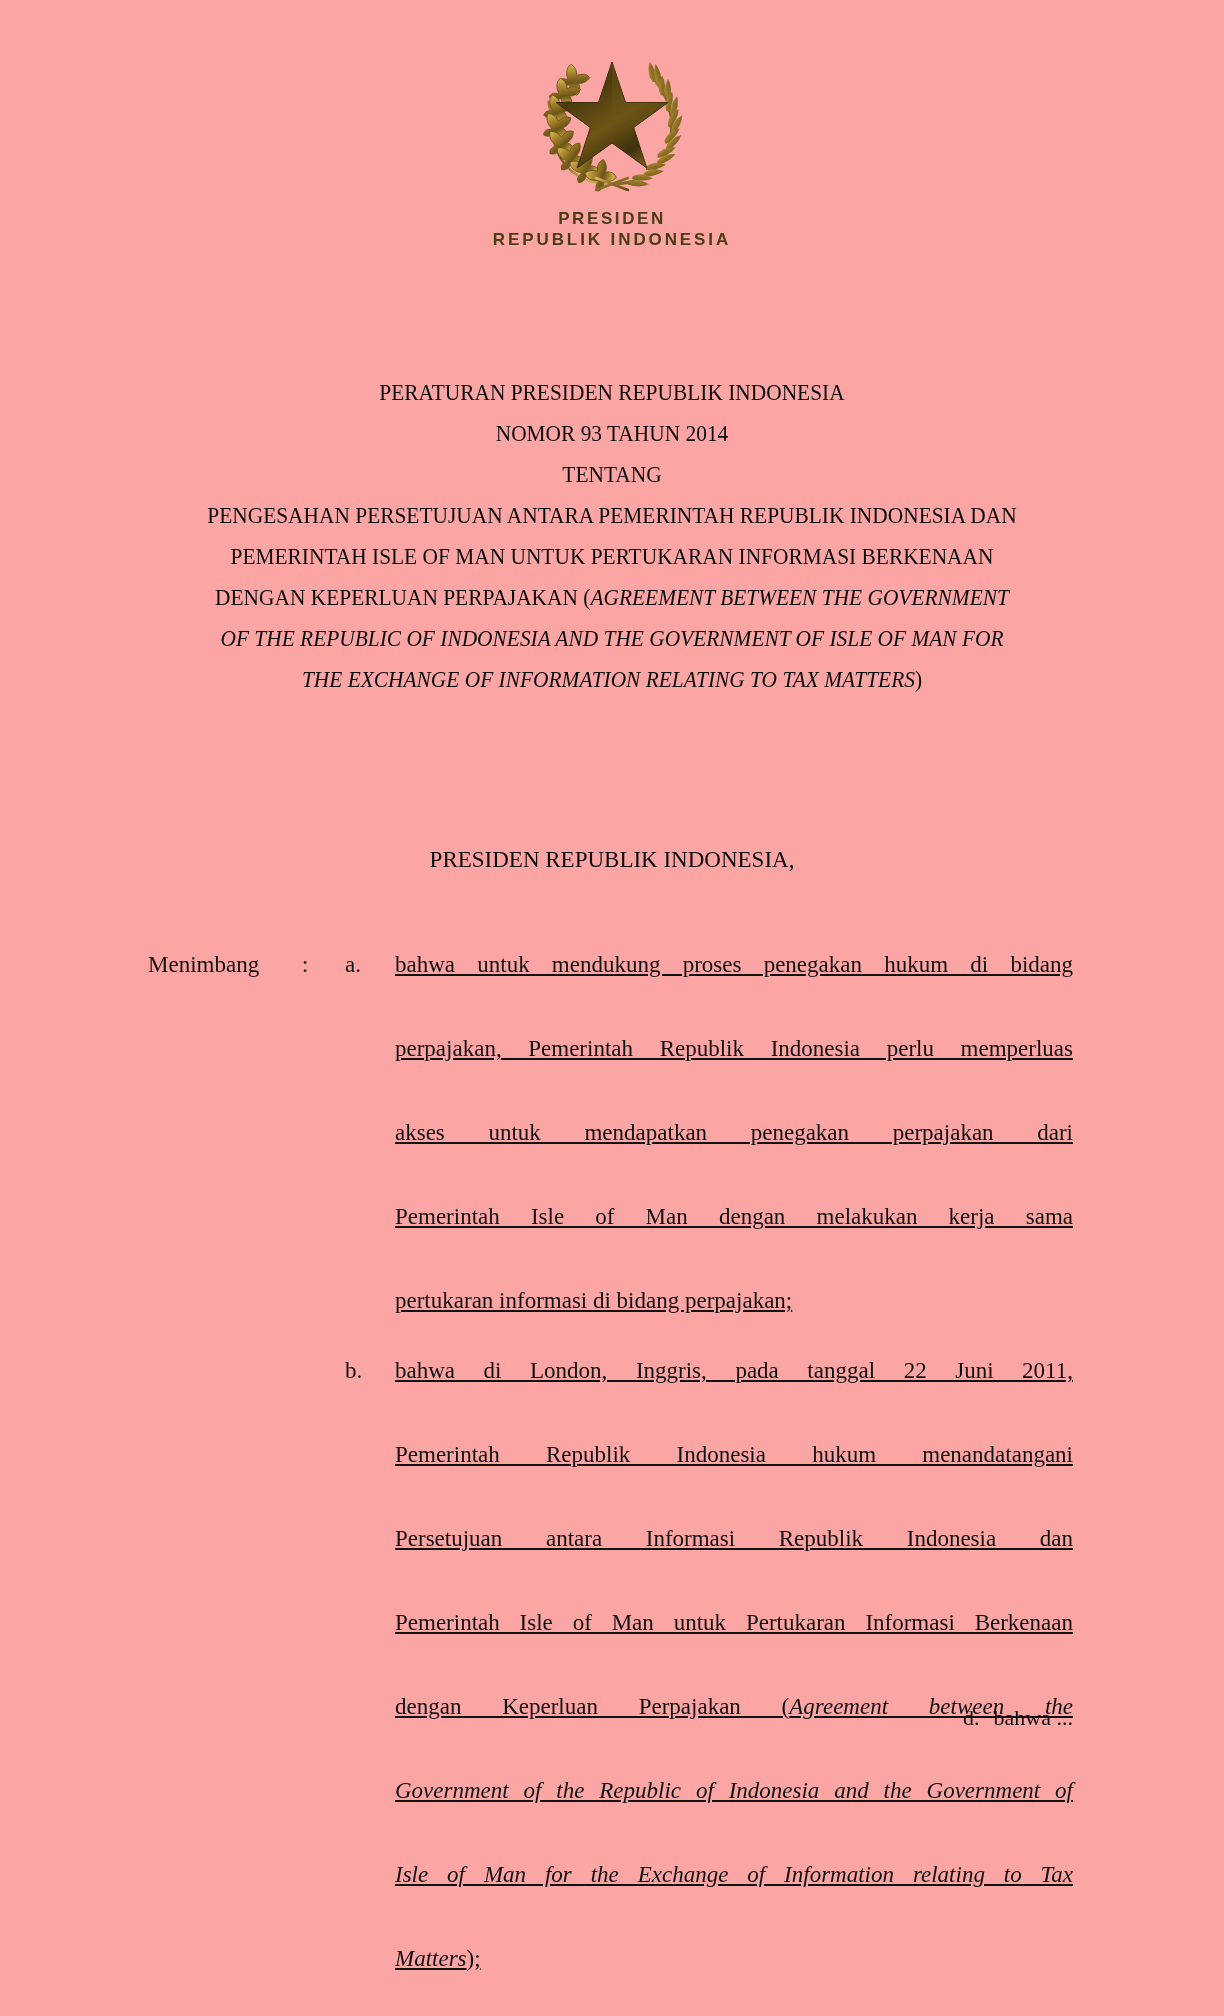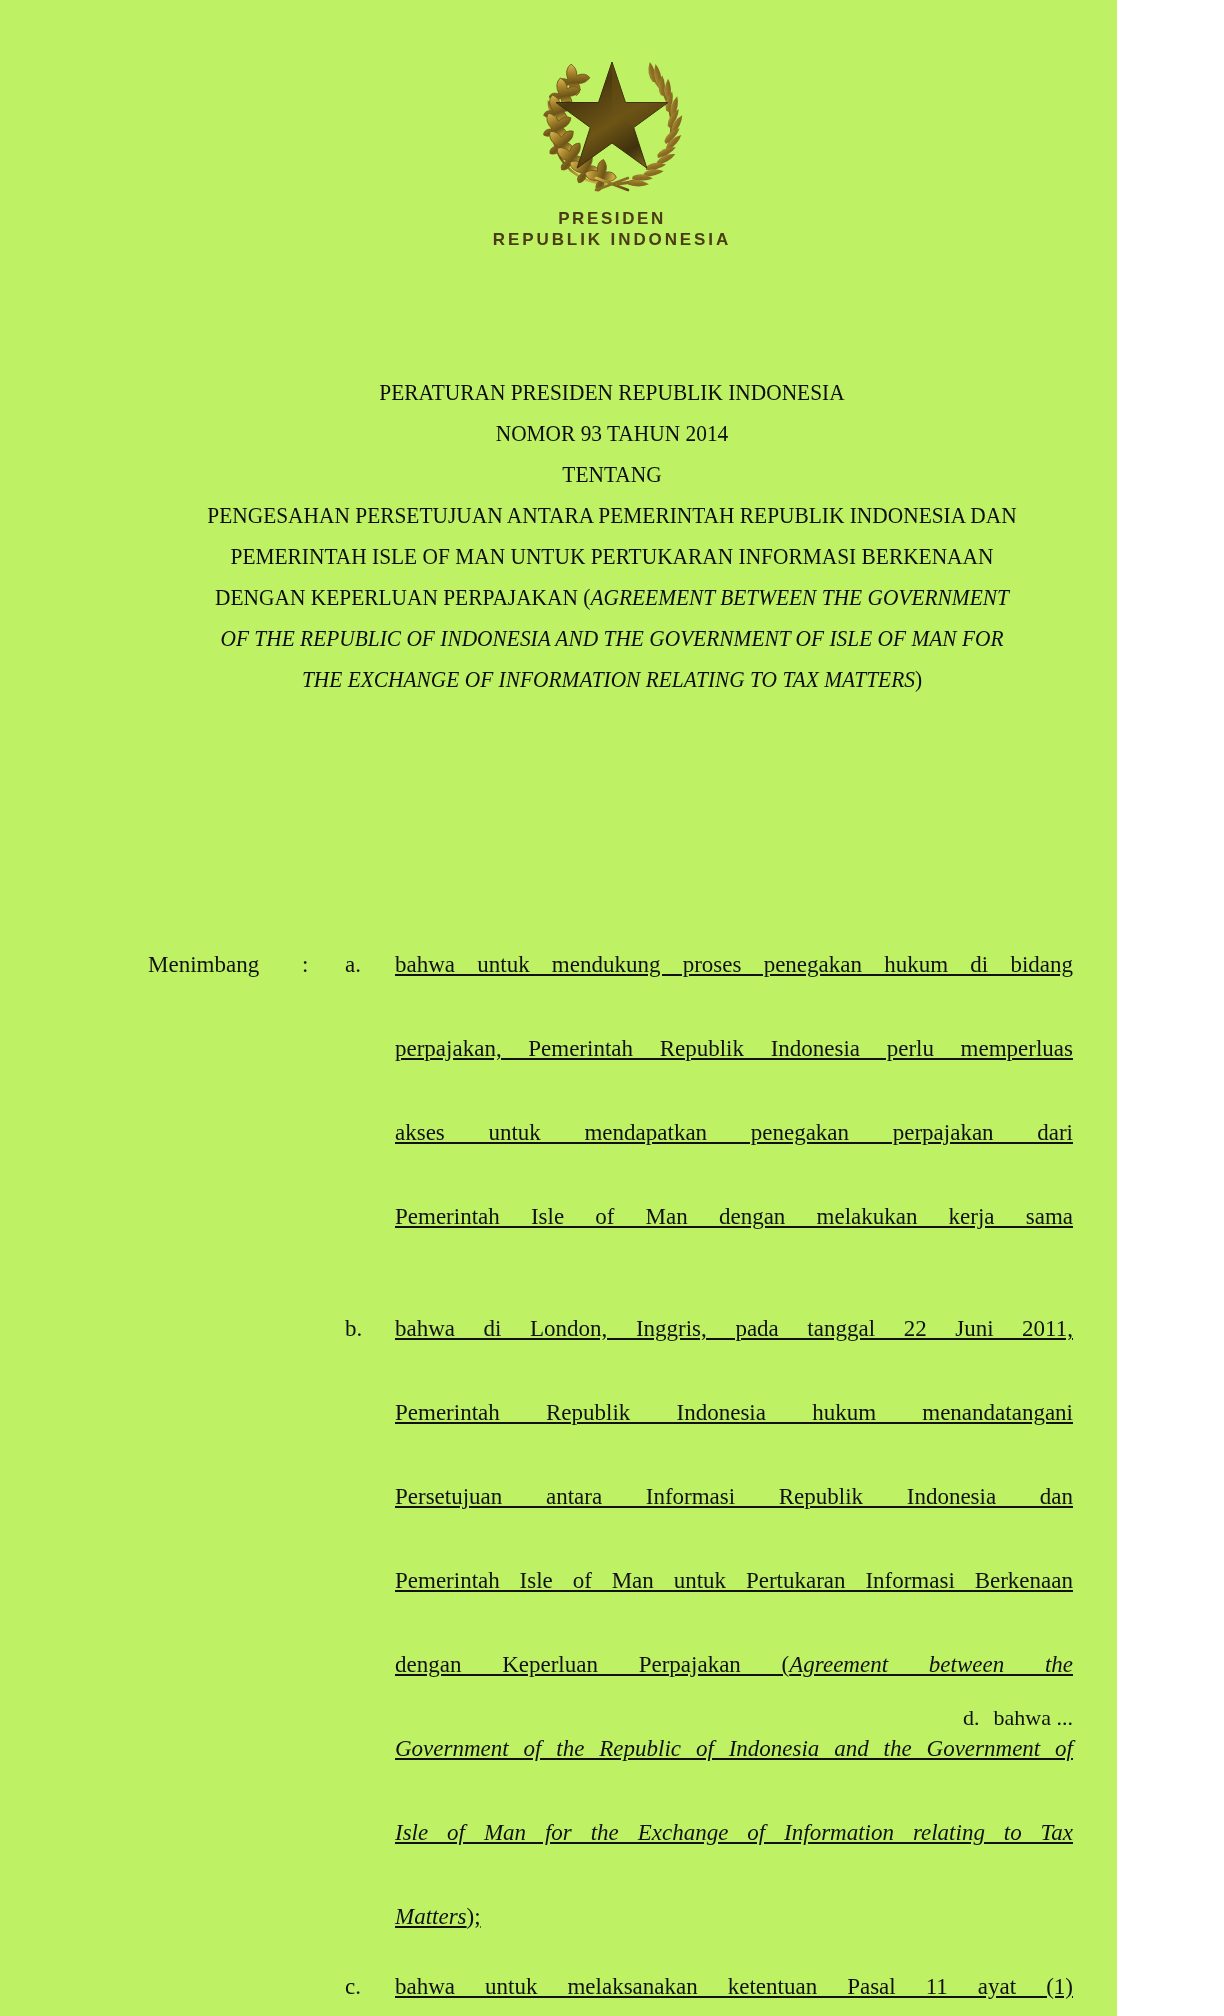--- a/index.html
+++ b/index.html
@@ -13,23 +13,23 @@
     height: 2016px;
     position: relative;
     overflow: hidden;
     font-family: "Liberation Serif", "DejaVu Serif", serif;
     color: #111111;
     -webkit-font-smoothing: antialiased;
   }
 
   .page {
     position: relative;
-    width: 1117px;
+    width: 1224px;
     height: 2016px;
-    background: #bef264;
+    background: #fca5a5;
   }
 
   
   .emblem-block {
     position: absolute;
     top: 38px;
     left: 0;
     width: 1224px;
     text-align: center;
   }
@@ -279,34 +279,36 @@
     <div class="tl">PERATURAN PRESIDEN REPUBLIK INDONESIA</div>
     <div class="tl">NOMOR  93 TAHUN 2014</div>
     <div class="tl">TENTANG</div>
     <div class="tl">PENGESAHAN PERSETUJUAN ANTARA PEMERINTAH REPUBLIK INDONESIA DAN</div>
     <div class="tl">PEMERINTAH ISLE OF MAN UNTUK PERTUKARAN INFORMASI BERKENAAN</div>
     <div class="tl"><span>DENGAN KEPERLUAN PERPAJAKAN (</span><em>AGREEMENT BETWEEN THE GOVERNMENT</em></div>
     <div class="tl"><em>OF THE REPUBLIC OF INDONESIA AND THE GOVERNMENT OF ISLE OF MAN FOR</em></div>
     <div class="tl"><em>THE EXCHANGE OF INFORMATION RELATING TO TAX MATTERS</em><span>)</span></div>
   </div>
 
+  <div class="subhead" id="presiden-line">PRESIDEN REPUBLIK INDONESIA,</div>
 
   <div class="considerations">
     <div class="cons-label">Menimbang</div>
     <div class="cons-colon">:</div>
 
     <div class="cons-items">
 
       <div class="cons-item">
         <div class="cons-marker">a.</div>
         <div class="cons-text">
           <span class="jline">bahwa untuk mendukung proses penegakan hukum di bidang</span>
           <span class="jline">perpajakan, Pemerintah Republik Indonesia perlu memperluas</span>
           <span class="jline">akses untuk mendapatkan penegakan perpajakan dari</span>
           <span class="jline">Pemerintah Isle of Man dengan melakukan kerja sama</span>
+          <span class="jline last">pertukaran informasi di bidang perpajakan;</span>
         </div>
       </div>
 
       <div class="cons-item">
         <div class="cons-marker">b.</div>
         <div class="cons-text">
           <span class="jline">bahwa di London, Inggris, pada tanggal 22 Juni 2011,</span>
           <span class="jline">Pemerintah Republik Indonesia hukum menandatangani</span>
           <span class="jline">Persetujuan antara Informasi Republik Indonesia dan</span>
           <span class="jline">Pemerintah Isle of Man untuk Pertukaran Informasi Berkenaan</span>

